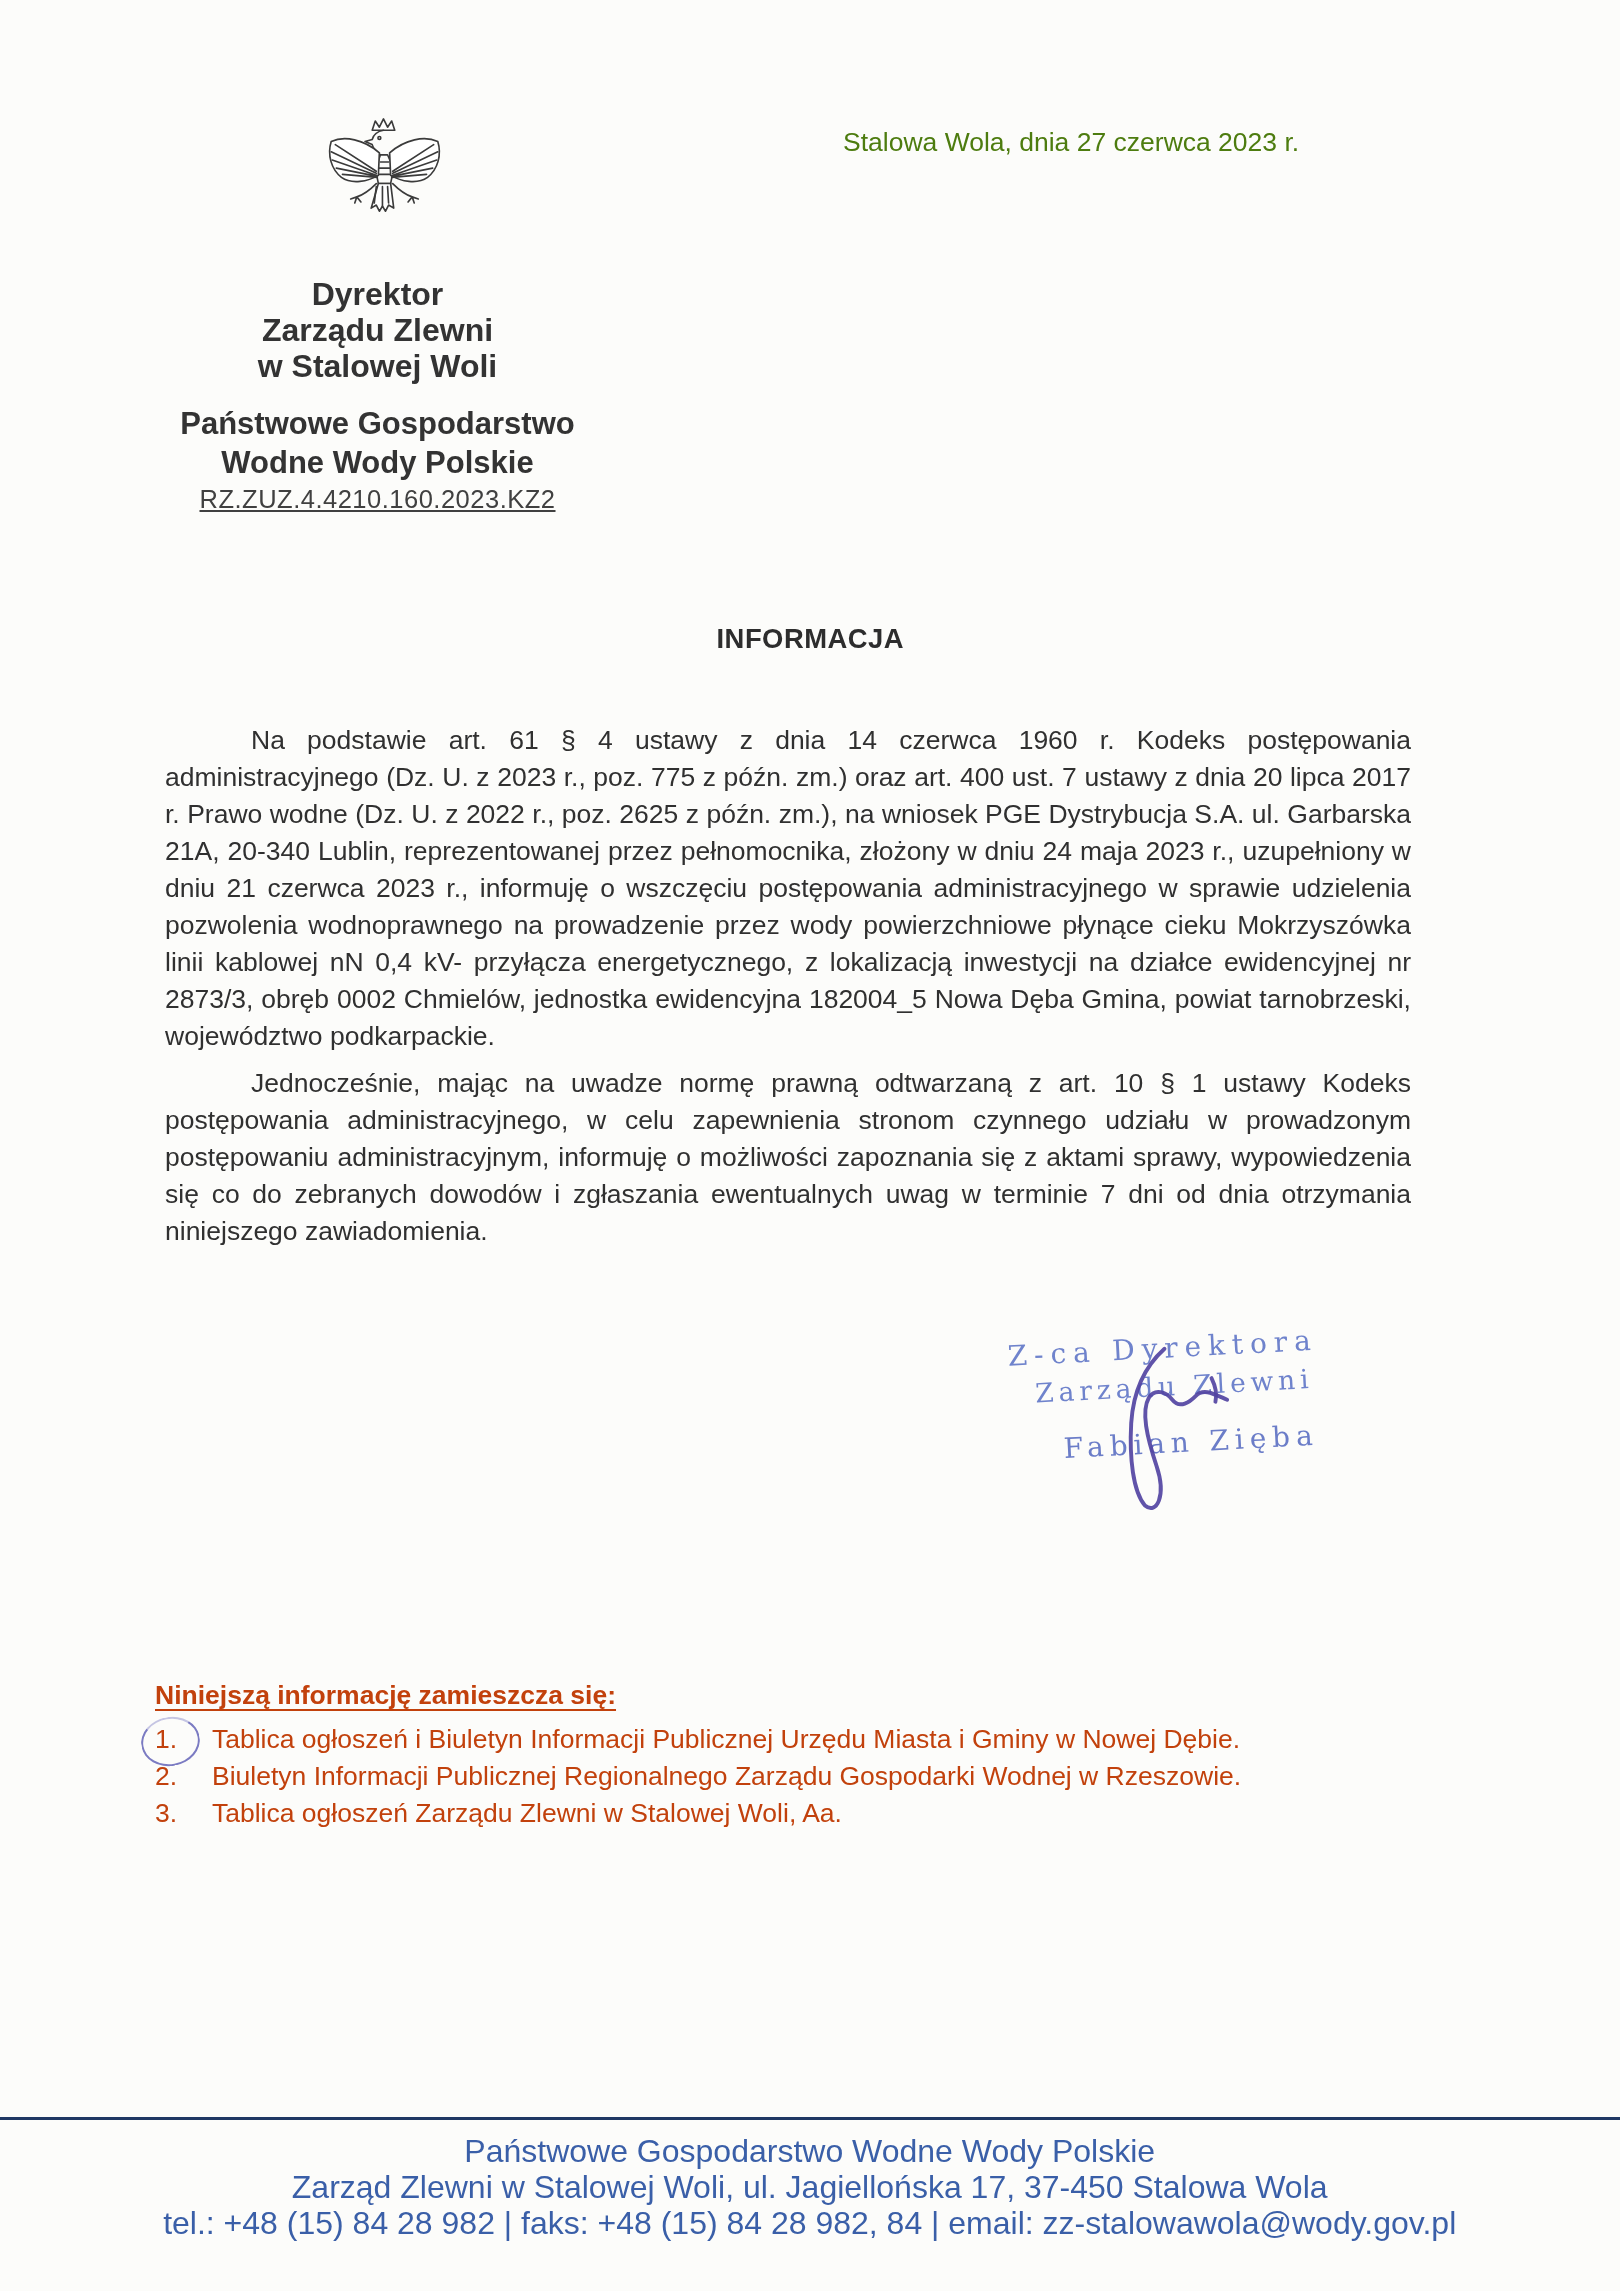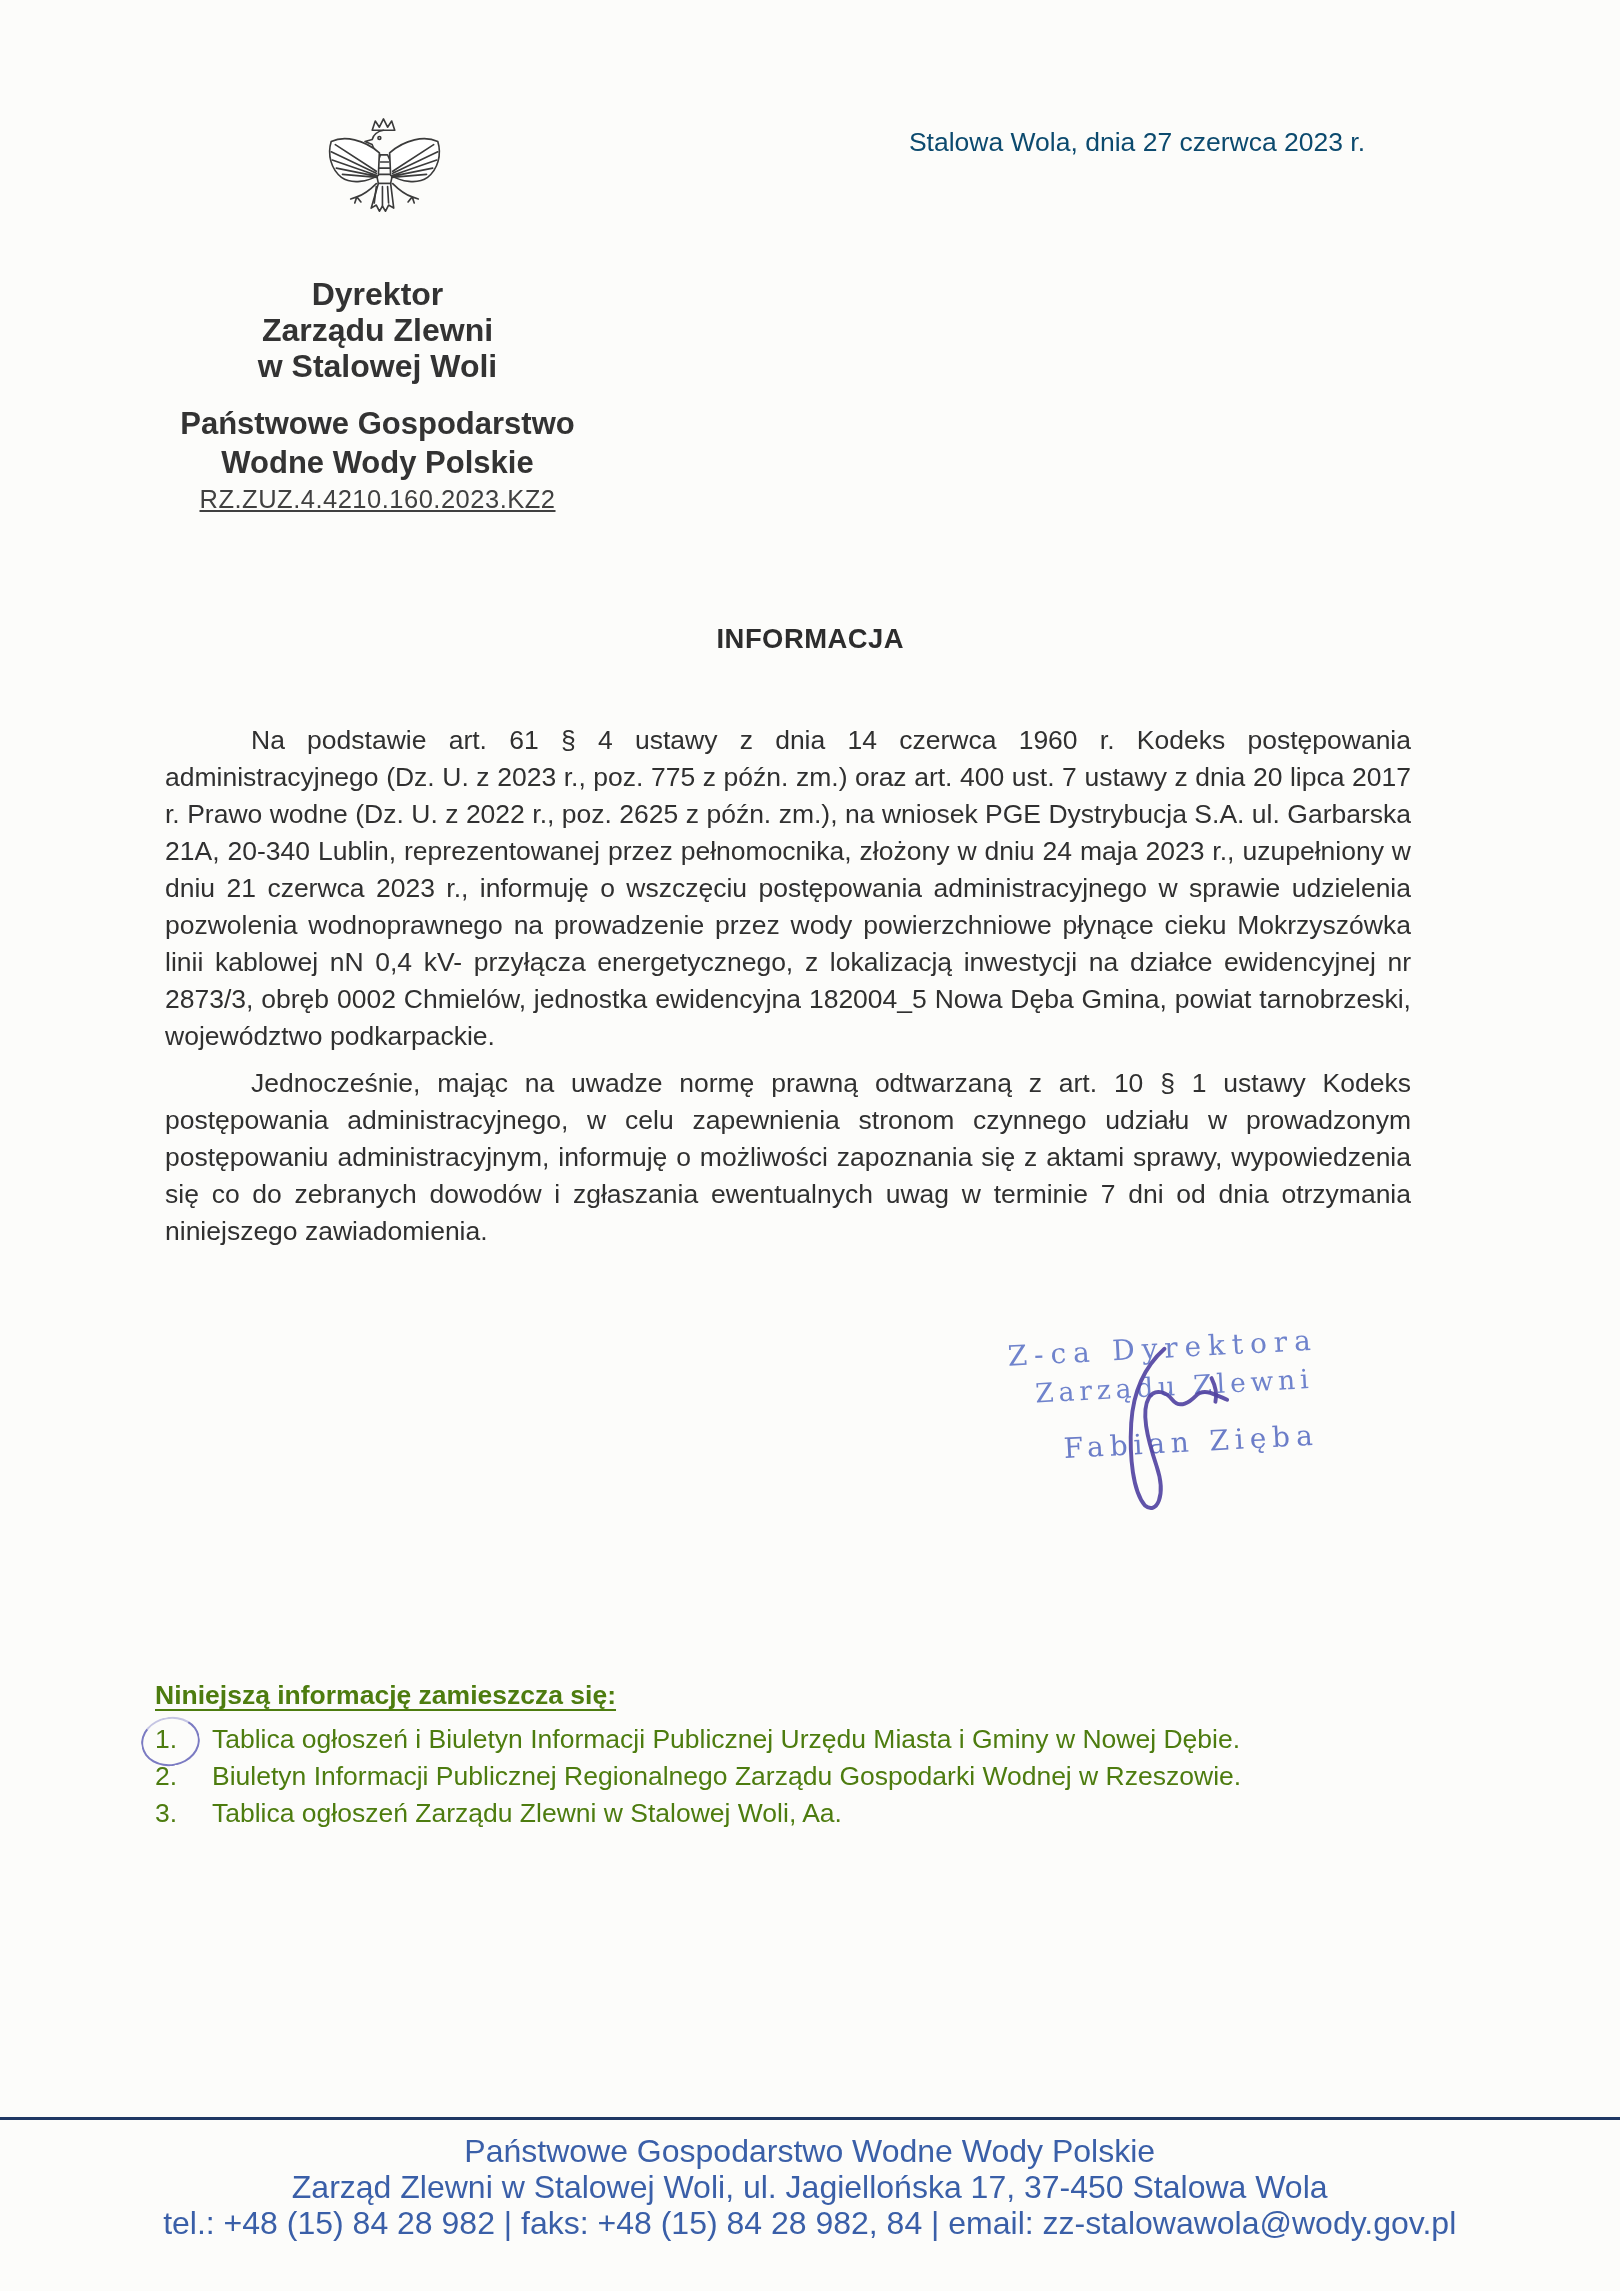--- a/index.html
+++ b/index.html
@@ -17,37 +17,37 @@
   .emblem svg{width:100%;height:100%;}
   .emblem path, .emblem circle{stroke:#3b3b3b;stroke-width:1.6;fill:none;stroke-linecap:round;stroke-linejoin:round;}
   .emblem .solid{fill:#ffffff;}
   
   .sender{position:absolute;left:147px;top:276px;width:461px;text-align:center;}
   .sender .ln{font-weight:700;font-size:32px;line-height:36px;color:#333;}
   .org{margin-top:19.6px;}
   .org .ln{font-weight:700;font-size:31px;line-height:39px;color:#333;}
   .ref{margin-top:3.9px;font-size:25.5px;color:#404040;letter-spacing:0.5px;text-decoration:underline;}
   
-  .dateline{position:absolute;left:843px;top:127px;width:588px;text-align:center;font-size:26.5px;color:#0c4a6e;}
+  .dateline{position:absolute;left:843px;top:127px;width:588px;text-align:left;font-size:26.5px;color:#4d7c0f;}
   
   .title{position:absolute;left:9.8px;top:621px;width:1601px;text-align:center;font-weight:700;color:#2d2d2d;}
   .title .t1{font-size:27.4px;line-height:36px;letter-spacing:0.5px;}
   .title .t2{font-size:27.4px;line-height:36px;}
   
   .body{position:absolute;left:155px;top:712px;width:1266px;font-size:26.5px;line-height:37px;text-align:justify;color:#303030;}
   .body p{margin:10px;text-indent:86px;}
   
   .stamp{position:absolute;left:1010px;top:1329px;width:412px;transform:rotate(-3deg);color:#6f83cc;font-family:"DejaVu Serif", serif;}
   .stamp .s1{font-size:28px;letter-spacing:6.9px;}
   .stamp .s2{font-size:26.5px;letter-spacing:4.9px;margin:5.9px 0 0 25.5px;}
   .stamp .s3{font-size:28px;letter-spacing:5.9px;margin:25.5px 0 0 51px;color:#6b7dc8;}
   .signature{position:absolute;left:1047px;top:1339px;width:235px;height:206px;}
   .signature path{stroke:#5244a2;stroke-width:4;fill:none;stroke-linecap:round;opacity:.92;}
   
-  .dist{position:absolute;left:155px;top:1680px;width:1323px;font-size:26.5px;color:#4d7c0f;}
+  .dist{position:absolute;left:155px;top:1680px;width:1323px;font-size:26.5px;color:#c2410c;}
   .dist .head{font-weight:700;text-decoration:underline;text-underline-offset:4.9px;text-decoration-thickness:2px;margin-bottom:9.8px;}
   .dist .row{display:flex;line-height:37px;}
   .dist .num{width:57px;flex:0 0 57px;}
   .circle-mark{position:absolute;left:-13.7px;top:37px;width:55px;height:45px;border:2.9px solid rgba(91,91,181,.8);border-radius:50%;transform:rotate(-10deg);border-top-color:rgba(91,91,181,.35);}
   
   .rule{position:absolute;left:0;top:2117px;width:1620px;height:2.9px;background:#1f3864;}
   .footer{position:absolute;left:15.7px;top:2133px;width:1588px;text-align:center;color:#3a5fa8;font-size:32px;line-height:36px;}
 </style>
 </head>
 <body>

